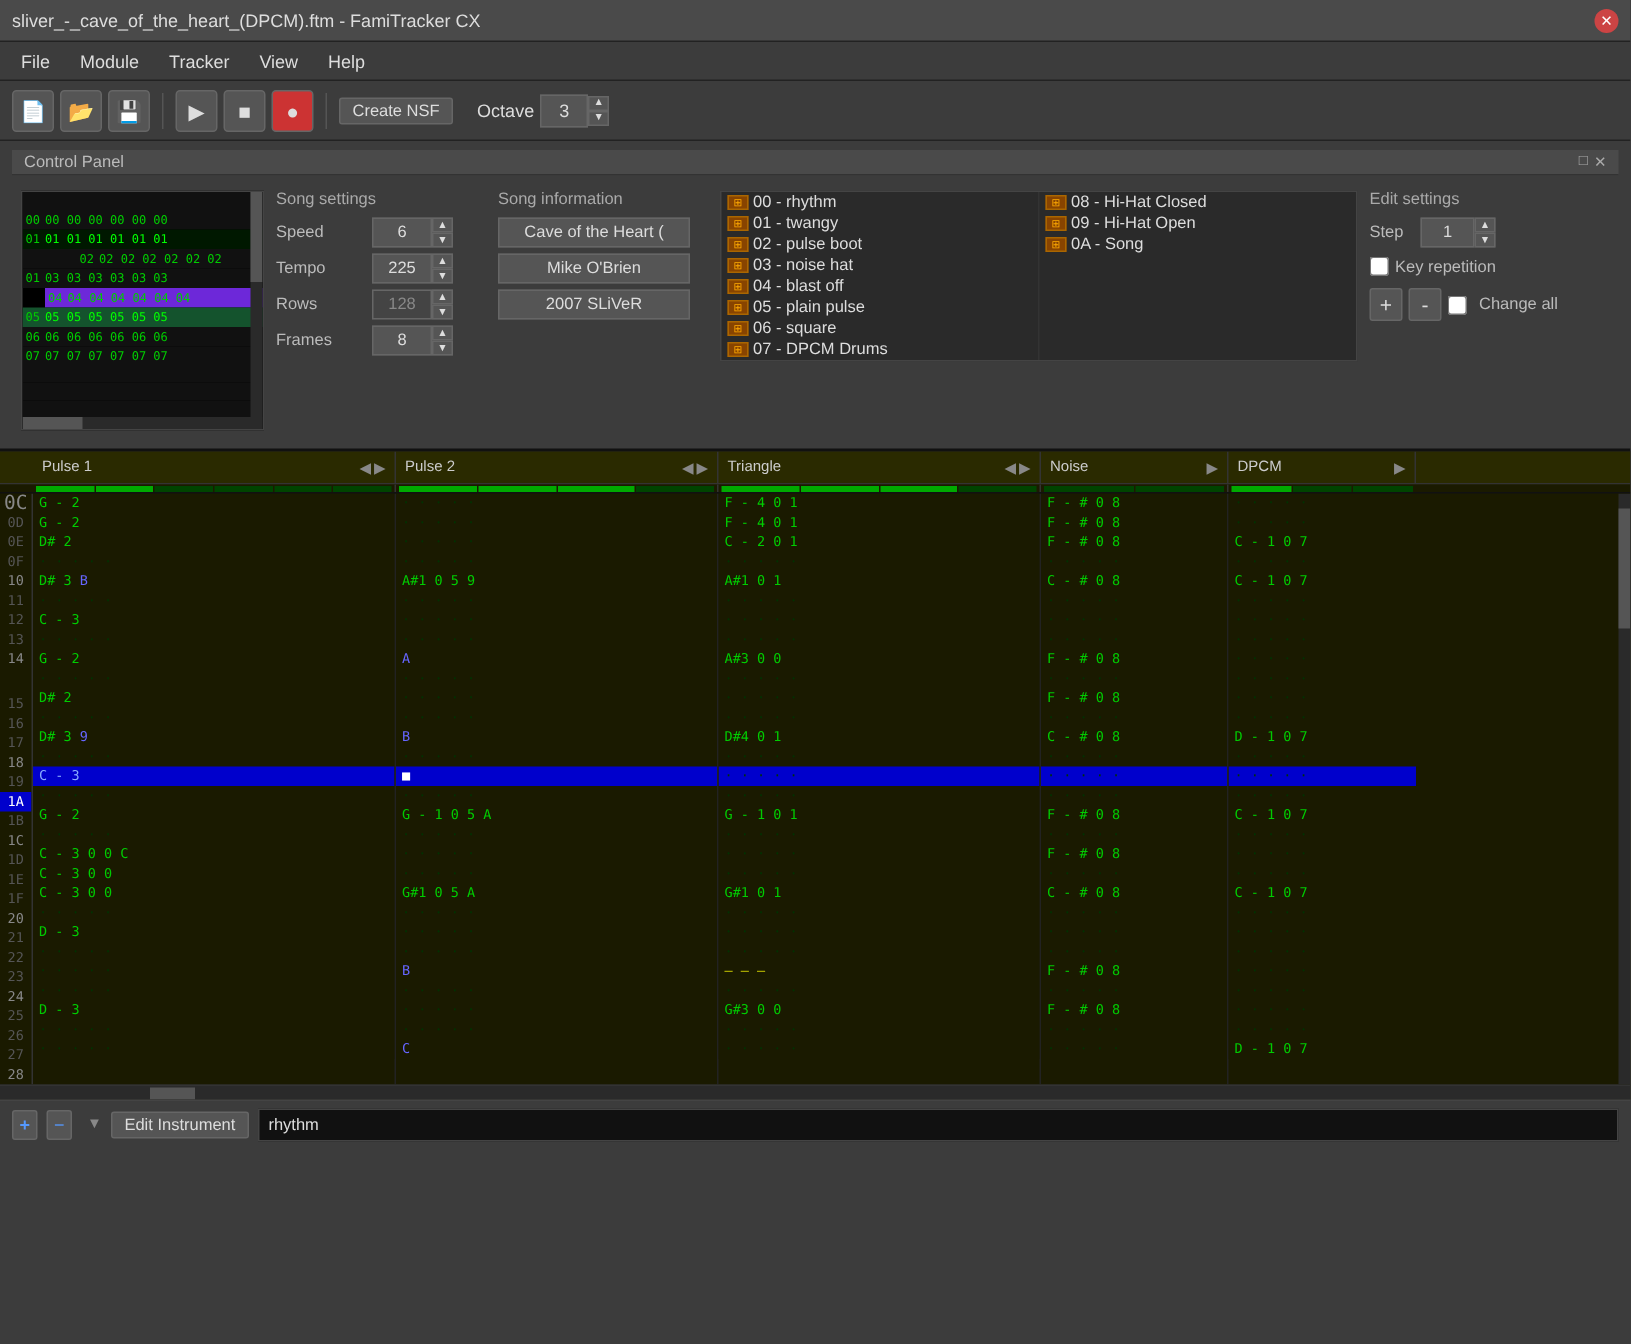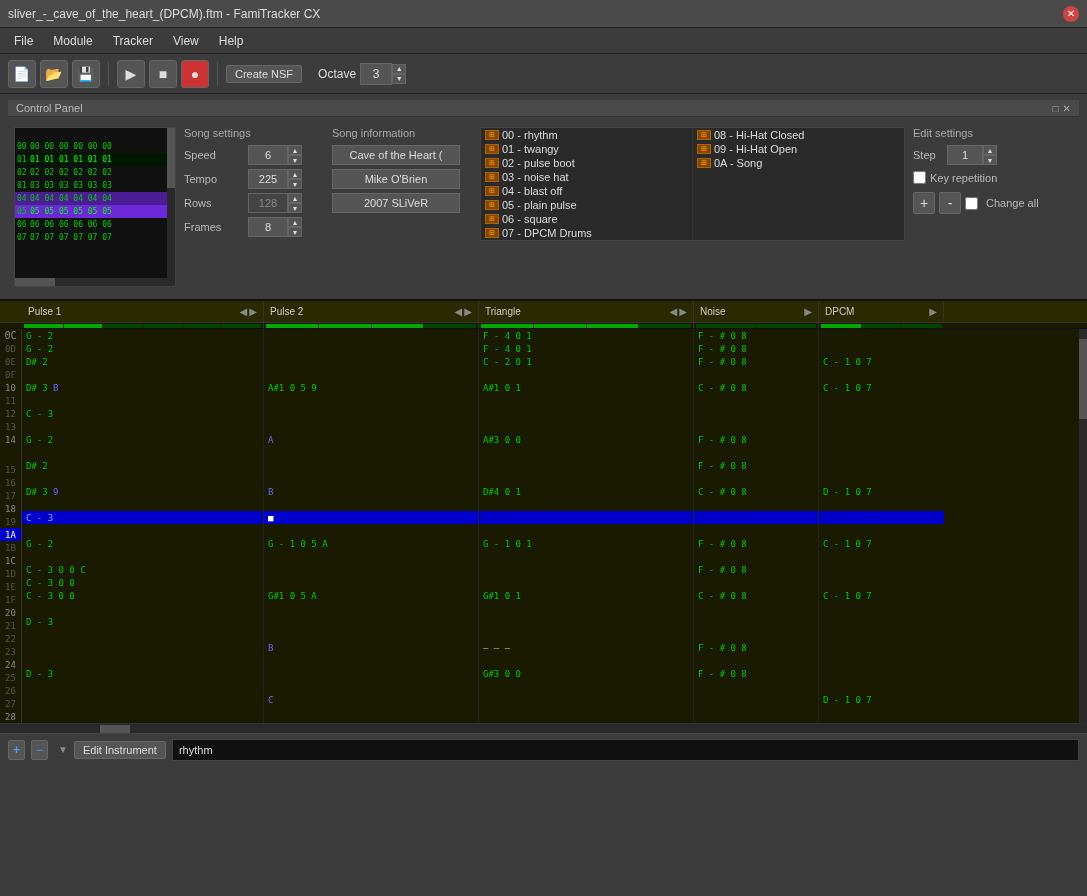--- a/index.html
+++ b/index.html
@@ -120,24 +120,24 @@
 
   <div id="cp-body" style="display:flex;gap:8px;padding:4px 6px 6px 6px;align-items:flex-start;">
 
     <div id="piano-vis" style="width:162px;height:160px;background:#000;border:1px solid #444;position:relative;overflow:hidden;flex-shrink:0;">
       <div style="display:flex;flex-direction:column;gap:0;width:100%;height:100%;">
 
         <div style="display:flex;height:100%;flex-direction:column;overflow:hidden;">
           <div style="height:13px;background:#111;display:flex;align-items:center;padding:0 2px;"></div>
           <div style="height:13px;background:#111;display:flex;align-items:center;padding:0 2px;"><span style="color:#00cc00;font-size:8px;font-family:monospace;">00</span>&nbsp;<span style="color:#00cc00;font-size:8px;font-family:monospace;">00 00 00 00 00 00</span></div>
           <div style="height:13px;background:#001800;display:flex;align-items:center;padding:0 2px;"><span style="color:#00cc00;font-size:8px;font-family:monospace;">01</span>&nbsp;<span style="color:#00ff00;font-size:8px;font-family:monospace;">01 01 01 01 01 01</span></div>
-          <div style="height:13px;background:#111;display:flex;align-items:center;padding:0 2px;"><span style="color:#00cc00;font-size:8px;font-family:monospace;">02</span>&nbsp;<span style="color:#00cc00;font-size:8px;font-family:monospace;">02 02 02 02 02 02</span></div>
+          <div style="height:13px;background:#111;display:flex;align-items:center;padding:0 2px;"><span style="color:#00cc00;font-size:8px;font-family:monospace;margin-left:36px;">02</span>&nbsp;<span style="color:#00cc00;font-size:8px;font-family:monospace;">02 02 02 02 02 02</span></div>
           <div style="height:13px;background:#111;display:flex;align-items:center;padding:0 2px;"><span style="color:#00cc00;font-size:8px;font-family:monospace;">01</span>&nbsp;<span style="color:#00cc00;font-size:8px;font-family:monospace;">03 03 03 03 03 03</span></div>
-          <div style="height:13px;background:#4c1d95;display:flex;align-items:center;padding:0 2px;"><span style="color:#00cc00;font-size:8px;font-family:monospace;">04</span>&nbsp;<span style="color:#00cc00;font-size:8px;font-family:monospace;">04 04 04 04 04 04</span></div>
-          <div style="height:13px;background:#6d28d9;display:flex;align-items:center;padding:0 2px;"><span style="color:#00cc00;font-size:8px;font-family:monospace;">05</span>&nbsp;<span style="color:#00ff00;font-size:8px;font-family:monospace;">05 05 05 05 05 05</span></div>
+          <div style="height:13px;background:#6d28d9;display:flex;align-items:center;padding:0 2px;margin-left:15px;"><span style="color:#00cc00;font-size:8px;font-family:monospace;">04</span>&nbsp;<span style="color:#00cc00;font-size:8px;font-family:monospace;">04 04 04 04 04 04</span></div>
+          <div style="height:13px;background:#14532d;display:flex;align-items:center;padding:0 2px;"><span style="color:#00cc00;font-size:8px;font-family:monospace;">05</span>&nbsp;<span style="color:#00ff00;font-size:8px;font-family:monospace;">05 05 05 05 05 05</span></div>
           <div style="height:13px;background:#111;display:flex;align-items:center;padding:0 2px;"><span style="color:#00cc00;font-size:8px;font-family:monospace;">06</span>&nbsp;<span style="color:#00cc00;font-size:8px;font-family:monospace;">06 06 06 06 06 06</span></div>
           <div style="height:13px;background:#111;display:flex;align-items:center;padding:0 2px;"><span style="color:#00cc00;font-size:8px;font-family:monospace;">07</span>&nbsp;<span style="color:#00cc00;font-size:8px;font-family:monospace;">07 07 07 07 07 07</span></div>
           <div style="height:13px;background:#111;display:flex;align-items:center;padding:0 2px;"></div>
           <div style="height:13px;background:#111;display:flex;align-items:center;padding:0 2px;"></div>
           <div style="height:13px;background:#111;display:flex;align-items:center;padding:0 2px;"></div>
           <div style="height:8px;background:#111;"></div>
         </div>
       </div>
 
       <div style="position:absolute;right:0;top:0;width:8px;height:100%;background:#2a2a2a;"></div>
@@ -348,21 +348,21 @@
     <div style="width:125px;display:flex;gap:1px;padding:1px 2px;">
       <div style="height:4px;background:#00aa00;flex:1;"></div>
       <div style="height:4px;background:#004400;flex:1;"></div>
       <div style="height:4px;background:#004400;flex:1;"></div>
     </div>
   </div>
 
   <div id="track-body" style="display:flex;flex:1;overflow-y:auto;overflow-x:hidden;position:relative;">
 
     <div id="row-numbers" style="width:22px;background:#1a1a00;border-right:1px solid #333;flex-shrink:0;overflow:hidden;">
-    <div style="height: 13px; display: flex; align-items: center; justify-content: center; font-size: 10px; font-family: monospace; color: rgb(136, 136, 136);">0C</div>
+    <div style="height: 13px; display: flex; align-items: center; justify-content: center; font-size: 13px; font-family: monospace; color: rgb(136, 136, 136);">0C</div>
         <div style="height: 13px; display: flex; align-items: center; justify-content: center; font-size: 9px; font-family: monospace; color: rgb(85, 85, 85);">0D</div>
         <div style="height: 13px; display: flex; align-items: center; justify-content: center; font-size: 9px; font-family: monospace; color: rgb(85, 85, 85);">0E</div>
         <div style="height: 13px; display: flex; align-items: center; justify-content: center; font-size: 9px; font-family: monospace; color: rgb(85, 85, 85);">0F</div>
         <div style="height: 13px; display: flex; align-items: center; justify-content: center; font-size: 9px; font-family: monospace; color: rgb(136, 136, 136);">10</div>
         <div style="height: 13px; display: flex; align-items: center; justify-content: center; font-size: 9px; font-family: monospace; color: rgb(85, 85, 85);">11</div>
         <div style="height: 13px; display: flex; align-items: center; justify-content: center; font-size: 9px; font-family: monospace; color: rgb(85, 85, 85);">12</div>
         <div style="height: 13px; display: flex; align-items: center; justify-content: center; font-size: 9px; font-family: monospace; color: rgb(85, 85, 85);">13</div>
         <div style="height: 13px; display: flex; align-items: center; justify-content: center; font-size: 9px; font-family: monospace; color: rgb(136, 136, 136);">14</div>
         <div style="height: 13px; display: flex; align-items: center; justify-content: center; font-size: 9px; font-family: monospace; color: rgb(85, 85, 85); margin-top: 17px;">15</div>
         <div style="height: 13px; display: flex; align-items: center; justify-content: center; font-size: 9px; font-family: monospace; color: rgb(85, 85, 85);">16</div>

